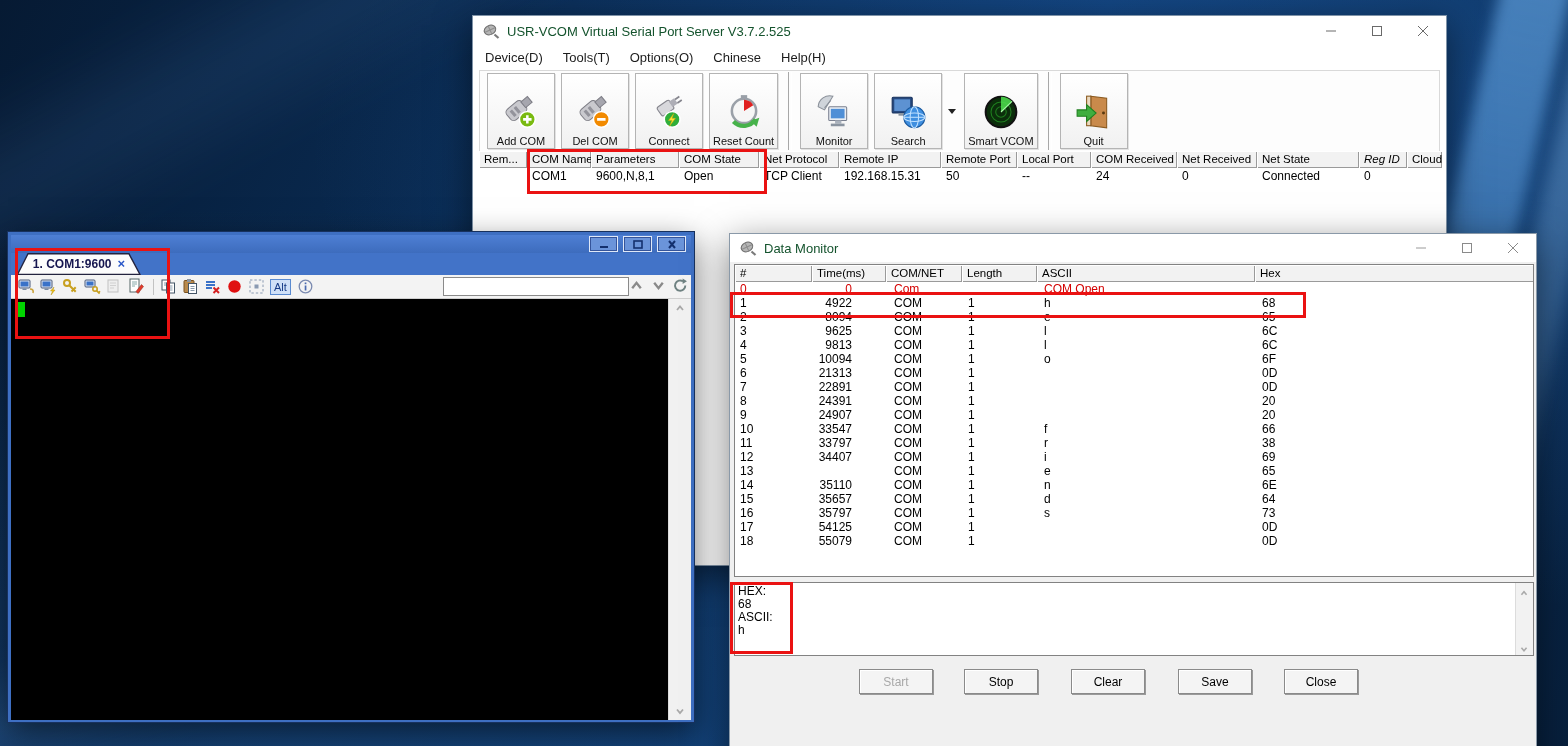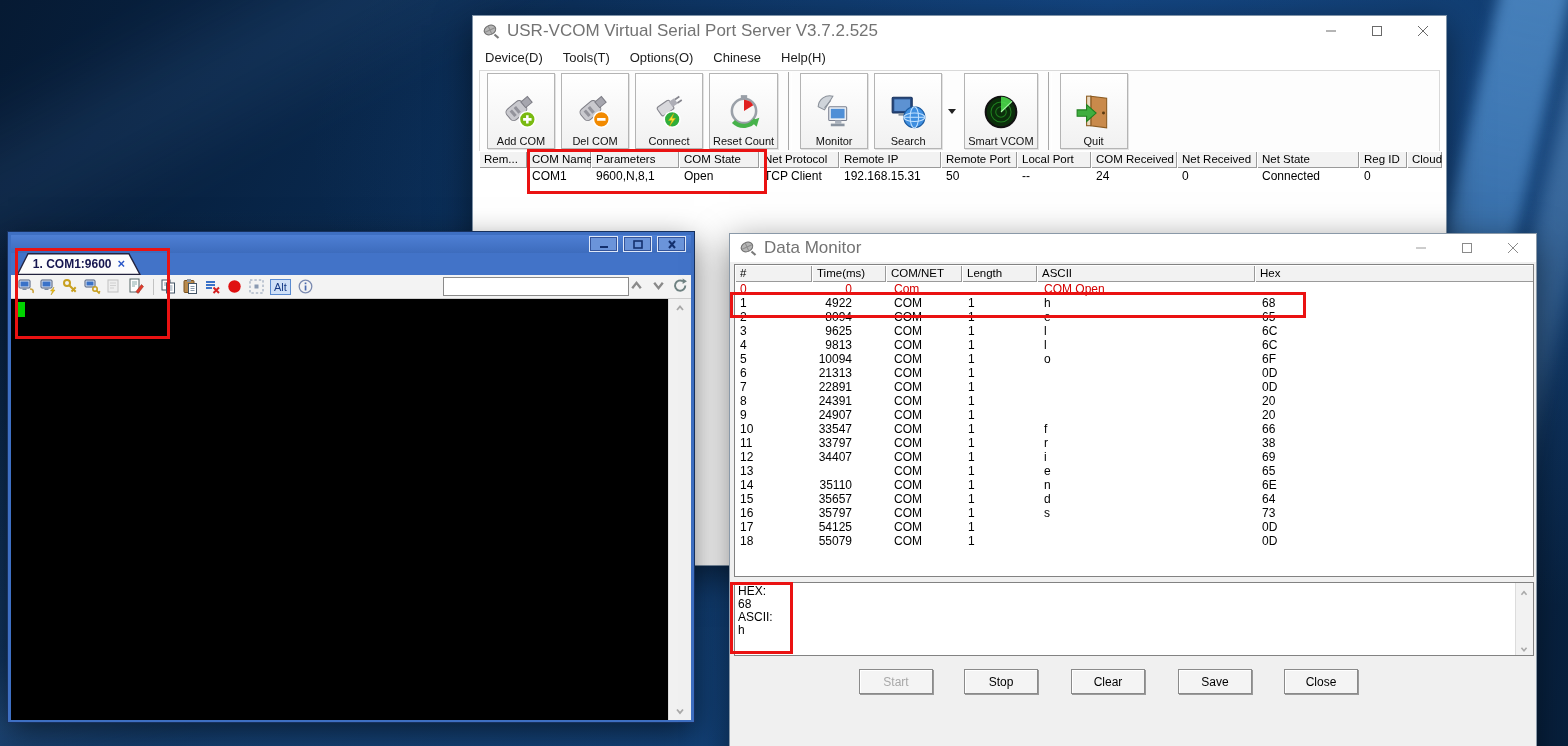--- a/index.html
+++ b/index.html
@@ -20,21 +20,21 @@
     background:linear-gradient(to bottom,transparent,rgba(110,175,245,.14),transparent);filter:blur(12px);}
 
   .win{position:absolute;box-sizing:border-box;}
   .red-box{position:absolute;border:3px solid #ea1212;z-index:60;pointer-events:none;}
 
   
   .main-win{left:472px;top:15px;width:975px;height:551px;background:#fff;z-index:10;
     border:1px solid #7f93a8;box-shadow:0 10px 34px rgba(0,0,0,.5);}
   .w10-titlebar{height:30px;display:flex;align-items:center;background:#fff;}
   .app-ico{width:18px;height:18px;margin:0 7px 0 9px;flex:0 0 auto;}
-  .title-text{font-size:17px;color:#737373;white-space:nowrap;}
+  .title-text{font-size:13px;color:#14532d;white-space:nowrap;}
   .w10-controls{margin-left:auto;display:flex;height:100%;}
   .w10-btn{width:46px;height:100%;display:flex;align-items:center;justify-content:center;}
   .menubar{height:23px;display:flex;align-items:center;background:#fff;padding-left:2px;}
   .menu-item{font-size:13px;color:#1c1c1c;padding:3px 10px;}
   .main-toolbar{position:relative;margin:1px 6px 0 6px;height:80px;background:#fdfdfd;
     border:1px solid #d9d9d9;display:flex;align-items:center;padding-left:7px;}
   .tb-btn{min-width:60px;height:72px;margin-right:6px;padding:2px 3px 0 3px;background:linear-gradient(#ffffff,#f1f1f1);
     border:1px solid #b4b4b4;box-shadow:1px 1px 0 #e2e2e2;display:flex;flex-direction:column;align-items:center;justify-content:flex-end;}
   .tb-ico{width:38px;height:40px;margin-bottom:2px;}
   .tb-ico svg{width:38px;height:40px;}
@@ -249,21 +249,21 @@
           <div class="hcell" style="width: 64px;">COM Name</div>
           <div class="hcell" style="width: 88px;">Parameters</div>
           <div class="hcell" style="width: 80px;">COM State</div>
           <div class="hcell" style="width: 80px;">Net Protocol</div>
           <div class="hcell" style="width: 102px;">Remote IP</div>
           <div class="hcell" style="width: 76px;">Remote Port</div>
           <div class="hcell" style="width: 74px;">Local Port</div>
           <div class="hcell" style="width: 86px;">COM Received</div>
           <div class="hcell" style="width: 80px;">Net Received</div>
           <div class="hcell" style="width: 102px;">Net State</div>
-          <div class="hcell" style="width: 48px;">Reg ID</div>
+          <div class="hcell" style="width: 48px; font-style: italic;">Reg ID</div>
           <div class="hcell" style="width: 35px;">Cloudl</div>
         </div>
         <div class="grid-row">
           <div class="cell" style="width: 48px;"></div>
           <div class="cell" style="width: 64px;">COM1</div>
           <div class="cell" style="width: 88px;">9600,N,8,1</div>
           <div class="cell" style="width: 80px;">Open</div>
           <div class="cell" style="width: 80px;">TCP Client</div>
           <div class="cell" style="width: 102px;">192.168.15.31</div>
           <div class="cell" style="width: 76px;">50</div>

